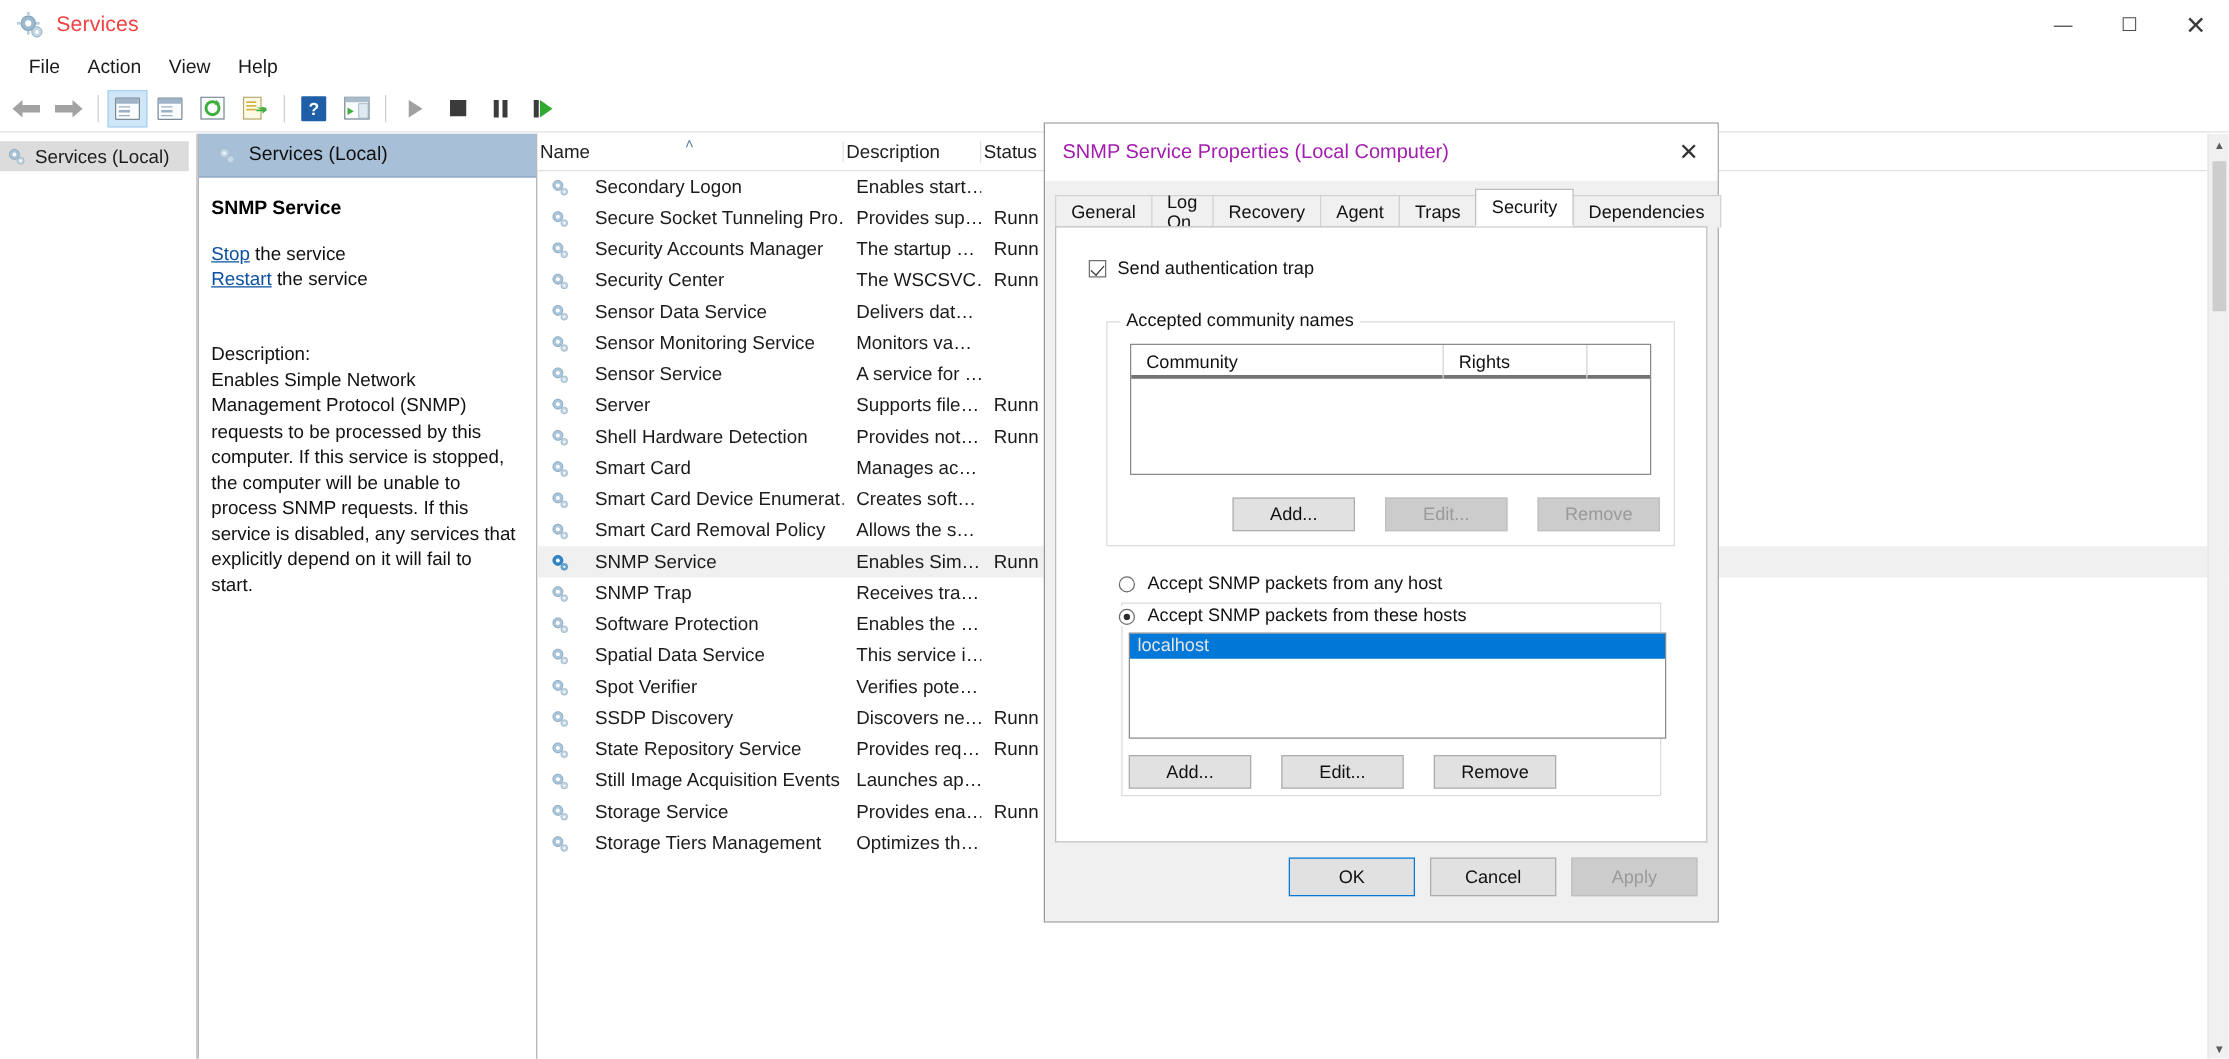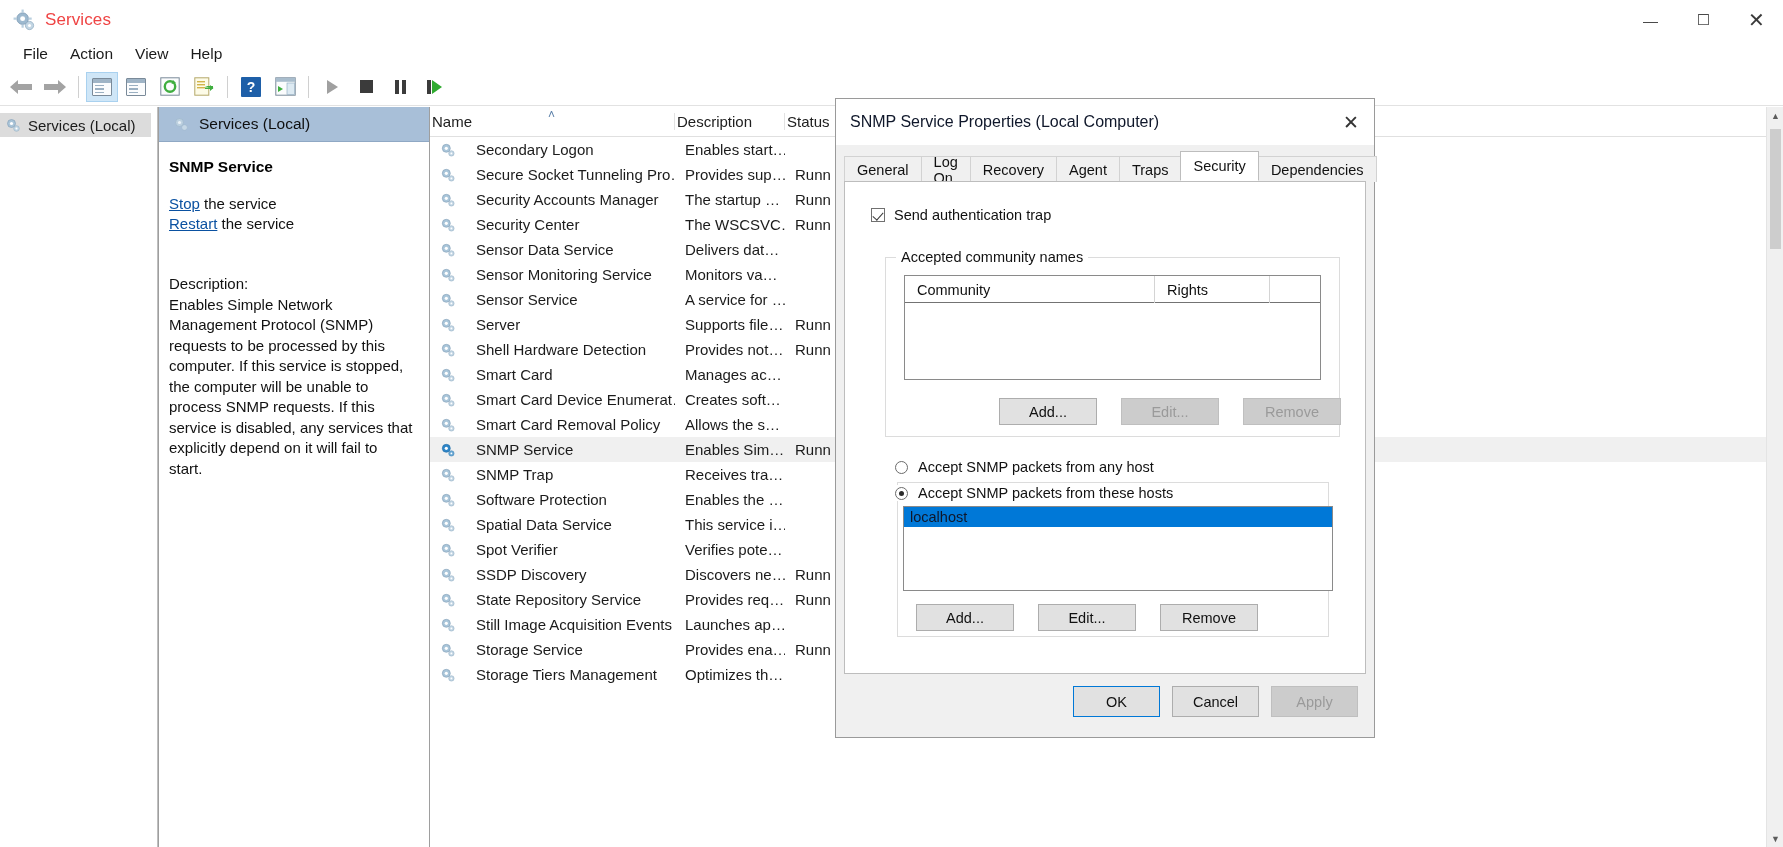--- a/index.html
+++ b/index.html
@@ -149,21 +149,21 @@
   .dialog {
     position:absolute; left:835px; top:98px; width:540px; height:640px;
     background:#f0f0f0; border:1px solid #9a9a9a;
     box-shadow:0 0 0 0 rgba(0,0,0,0);
     font-family:"Liberation Sans", sans-serif;
   }
   .dlg-title {
     height:46px; background:#ffffff; display:flex; align-items:center;
     padding-left:14px; position:relative;
   }
-  .dlg-title .t { font-size:16px; color:#0f172a; }
+  .dlg-title .t { font-size:16px; color:#a21caf; }
   .dlg-close {
     position:absolute; right:0; top:0; width:46px; height:46px;
     display:flex; align-items:center; justify-content:center; font-size:19px; color:#333;
   }
 
   .dlg-body { position:absolute; left:0; right:0; top:46px; bottom:0; background:#f0f0f0; }
 
   .tabstrip {
     position:relative; height:28px; margin:8px 0 0 8px; display:flex; align-items:flex-end;
   }
@@ -200,30 +200,30 @@
     position:absolute; top:-9px; left:10px; background:#ffffff; padding:0 5px;
     font-size:14.5px; color:#111;
   }
   #gb-community { left:40px; top:75px; right:25px; height:180px; }
   #gb-hosts     { left:52px; top:300px; right:36px; height:155px; }
 
   .lv-small {
     position:absolute; left:18px; right:18px; top:17px; height:105px;
     border:1px solid #8a8a8a; background:#fff;
   }
-  .lv-small .hdr { display:flex; height:27px; border-bottom:1px solid #737373; }
+  .lv-small .hdr { display:flex; height:27px; border-bottom:3px solid #737373; }
   .lv-small .hdr .c {
     font-size:14.5px; color:#111; display:flex; align-items:center; padding-left:12px;
     border-right:1px solid #d4d4d4; height:27px;
   }
   .c-community { width:250px; }
   .c-rights    { width:115px; }
   .c-rest      { flex:1; border-right:none !important; }
 
-  .btnrow { position:absolute; display:flex; gap:24px;margin-left:13px; }
+  .btnrow { position:absolute; display:flex; gap:24px; }
   .btn {
     width:98px; height:27px; border:1px solid #adadad; background:#e1e1e1;
     font-size:14.5px; color:#111; display:flex; align-items:center; justify-content:center;
   }
   .btn.disabled { background:#cccccc; border-color:#bfbfbf; color:#9a9a9a; }
   #community-btns { left:100px; top:140px; }
 
   .radio-row { display:flex; align-items:center; gap:10px; position:absolute; }
   .radio {
     width:13px; height:13px; border-radius:50%; border:1px solid #6b6b6b; background:#fff;
@@ -238,28 +238,28 @@
   #radio-these { left:50px; top:303px; background:#fff; padding-right:4px; z-index:2; }
 
   .host-list {
     position:absolute; left:58px; right:32px; top:324px; height:85px;
     border:1px solid #8a8a8a; background:#fff;
   }
   .host-item {
     height:20px; display:flex; align-items:center; padding-left:6px;
     font-size:14.5px;
   }
-  .host-item.sel { background:#0078d7; color:#0f172a;text-align:right; }
+  .host-item.sel { background:#0078d7; color:#e5e5e5;text-align:right; }
 
   #hosts-btns { left:58px; top:422px; }
 
   .dlg-footer { position:absolute; left:0; right:0; bottom:0; height:63px; }
   .footer-btns { position:absolute; right:16px; top:12px; display:flex; gap:12px; }
   .fbtn {
-    width:87px; height:31px; border:1px solid #adadad; background:#e1e1e1;
+    width:101px; height:31px; border:1px solid #adadad; background:#e1e1e1;
     font-size:14.5px; color:#111; display:flex; align-items:center; justify-content:center;
   }
   .fbtn.default { border:1px solid #0078d7; background:#e1e1e1; }
   .fbtn.disabled { background:#cccccc; border-color:#bfbfbf; color:#9a9a9a; }
 </style>
 </head>
 <body>
 
 <div id="app">
 

